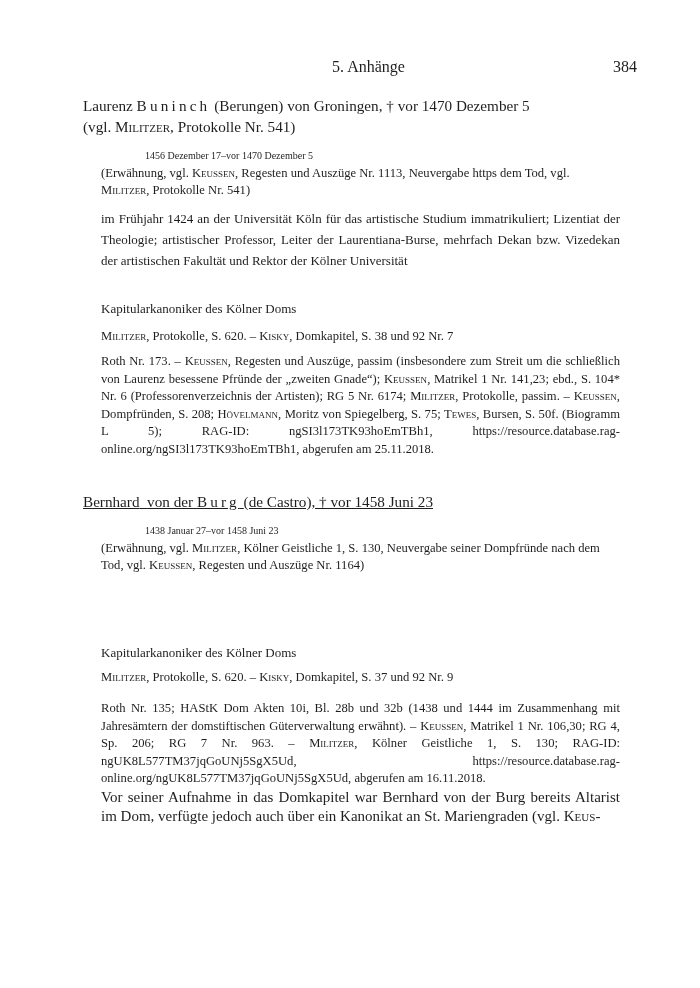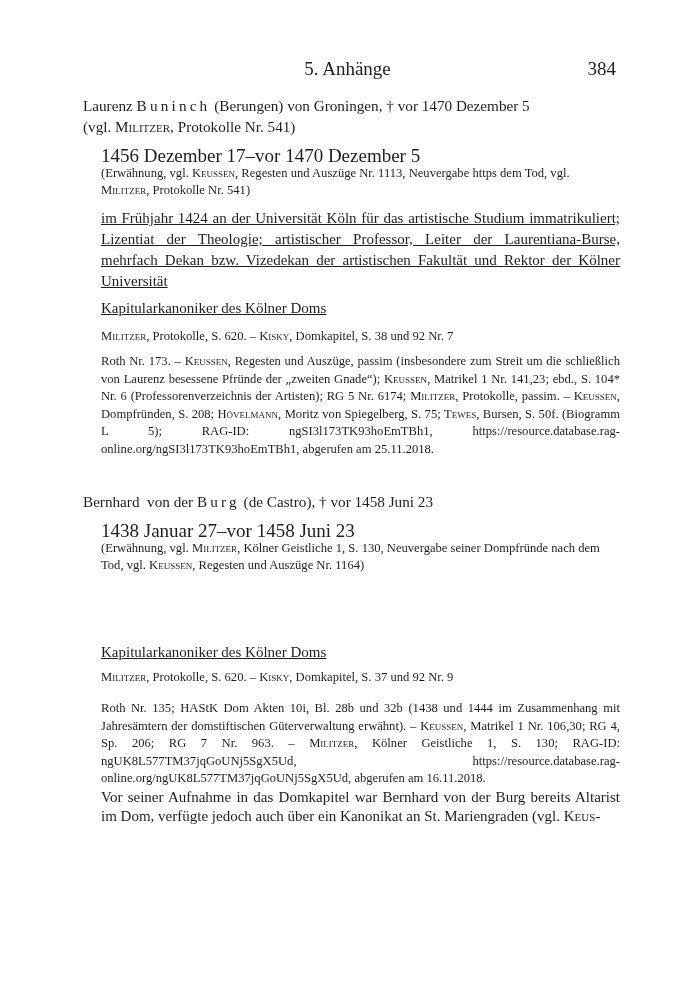--- a/index.html
+++ b/index.html
@@ -3,31 +3,31 @@
 <meta charset="utf-8">
 <style>
   html, body { margin: 0; padding: 0; background: #ffffff; }
   body {
     width: 700px; height: 988px; position: relative; overflow: hidden;
     font-family: "Liberation Serif", "DejaVu Serif", serif;
     color: #1e1e1e;
   }
   .page { position: absolute; left: 0; top: 0; width: 700px; height: 988px; }
   .abs { position: absolute; margin: 0; }
-  .running-head { top: 58px; left: 79px; width: 537px; height: 20px; font-size: 19px; }
+  .running-head { top: 58px; left: 100px; width: 537px; height: 20px; font-size: 16px; }
   .rh-title { position: absolute; left: 0; width: 537px; text-align: center; }
   .rh-page { position: absolute; right: 0; }
   .entry-head { font-size: 15.2px; line-height: 21px; text-align: justify; text-align-last: left; }
   .sp { letter-spacing: 3.2px; }
   .sc { font-variant: small-caps; }
   .indent { left: 101px; width: 519px; }
   .full { left: 83px; width: 537px; }
-  .date { font-size: 19px; line-height: 18px; }
+  .date { font-size: 10px; line-height: 18px; margin-left: 44px; }
   .note { font-size: 12.6px; line-height: 17px; }
-  .body15 { font-size: 15px; line-height: 21px; text-align: justify; text-align-last: left; text-decoration: underline; }
+  .body15 { font-size: 13px; line-height: 21px; text-align: justify; text-align-last: left; }
   .small { font-size: 12.6px; line-height: 17.5px; text-align: justify; text-align-last: left; }
 </style>
 </head>
 <body>
 
 <div class="page">
 
   <div class="abs running-head">
     <span class="rh-title">5. Anhänge</span>
     <span class="rh-page">384</span>
@@ -43,21 +43,21 @@
   <div class="abs indent date" style="top:147px;">1456 Dezember 17–vor 1470 Dezember 5</div>
   <div class="abs indent note" style="top:165px;"><span>(Erwähnung, vgl. </span><span class="sc">Keussen</span><span>, Regesten und Auszüge Nr. 1113, Neuvergabe https dem Tod, vgl. </span><span class="sc">Militzer</span><span>, Protokolle Nr. 541)</span></div>
 
   <div class="abs indent body15" style="top:208px;">im Frühjahr 1424 an der Universität Köln für das artistische Studium immatrikuliert; Lizentiat der Theologie; artistischer Professor, Leiter der Laurentiana-Burse, mehrfach Dekan bzw. Vizedekan der artistischen Fakultät und Rektor der Kölner Universität</div>
 
   <div class="abs indent body15" style="top:298px;">Kapitularkanoniker des Kölner Doms</div>
   <div class="abs indent note" style="top:328px;"><span class="sc">Militzer</span><span>, Protokolle, S. 620. – </span><span class="sc">Kisky</span><span>, Domkapitel, S. 38 und 92 Nr. 7</span></div>
 
   <div class="abs indent small" style="top:353px;"><span>Roth Nr. 173. – </span><span class="sc">Keussen</span><span>, Regesten und Auszüge, passim (insbesondere zum Streit um die schließlich von Laurenz besessene Pfründe der „zweiten Gnade“); </span><span class="sc">Keussen</span><span>, Matrikel 1 Nr. 141,23; ebd., S. 104* Nr. 6 (Professorenverzeichnis der Artisten); RG 5 Nr. 6174; </span><span class="sc">Militzer</span><span>, Protokolle, passim. – </span><span class="sc">Keussen</span><span>, Dompfründen, S. 208; </span><span class="sc">Hövelmann</span><span>, Moritz von Spiegelberg, S. 75; </span><span class="sc">Tewes</span><span>, Bursen, S. 50f. (Biogramm L 5); RAG-ID: ngSI3l173TK93hoEmTBh1, https://resource.database.rag-online.org/ngSI3l173TK93hoEmTBh1, abgerufen am 25.11.2018.</span></div>
 
-  <div class="abs full entry-head" style="top:491px;">
+  <div class="abs full entry-head" style="top:491px;text-decoration:underline;">
     <span>Bernhard</span>&nbsp;
     <span>von der</span>
     <span class="sp">Burg</span>
     <span>(de Castro), † vor 1458 Juni 23</span>
   </div>
 
   <div class="abs indent date" style="top:522px;">1438 Januar 27–vor 1458 Juni 23</div>
   <div class="abs indent note" style="top:540px;"><span>(Erwähnung, vgl. </span><span class="sc">Militzer</span><span>, Kölner Geistliche 1, S. 130, Neuvergabe seiner Dompfründe nach dem Tod, vgl. </span><span class="sc">Keussen</span><span>, Regesten und Auszüge Nr. 1164)</span></div>
 
 

